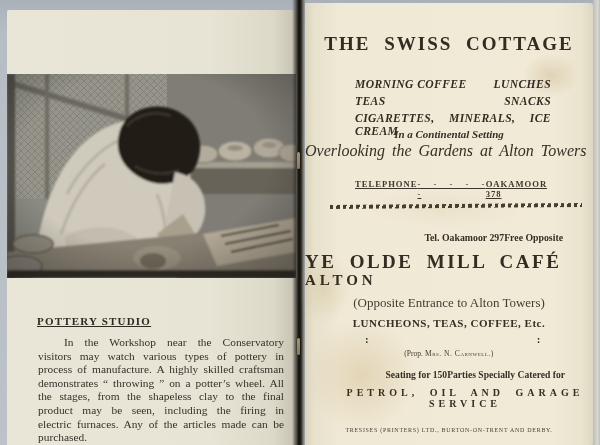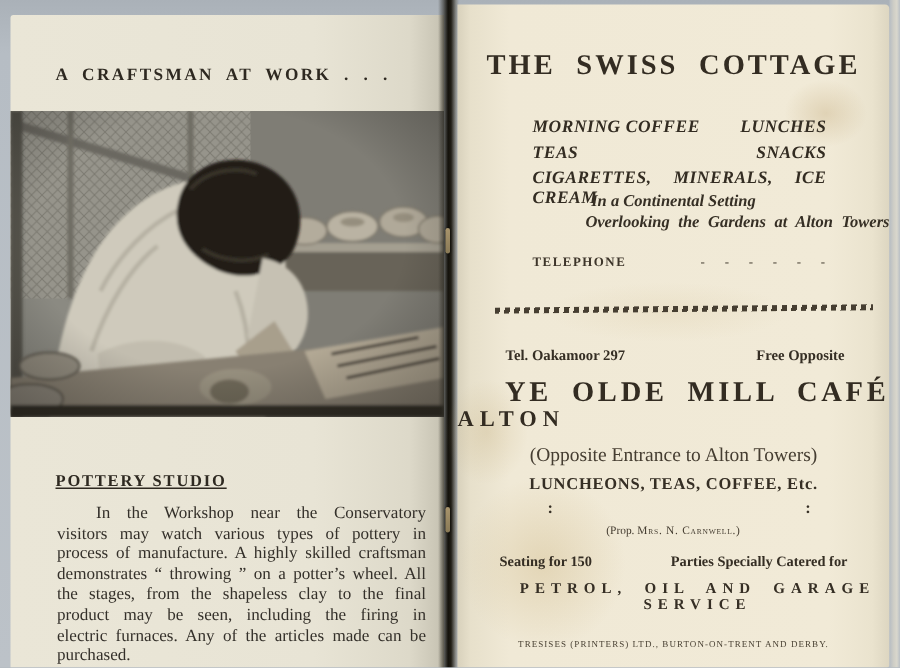--- a/index.html
+++ b/index.html
@@ -76,78 +76,77 @@
     position:absolute;left:0;top:55px;width:100%;text-align:center;
     font-size:8.2px;color:#453d31;
   }
   .sc-prop .name{font-variant:small-caps;letter-spacing:.5px;}
   .menu{position:absolute;left:50px;top:75px;width:196px;
     font-weight:bold;font-style:italic;font-size:11.6px;color:#332c22;letter-spacing:.4px;}
   .menu-row{display:flex;justify-content:space-between;margin-bottom:4.2px;gap:15px;}
   .menu-line{text-align:justify;text-align-last:justify;word-spacing:4px;}
   .sc-tag1{position:absolute;left:0;top:125px;width:100%;text-align:center;
     font-style:italic;font-weight:bold;font-size:11px;color:#362f25;}
-  .sc-tag2{position:absolute;left:0;top:139px;width:100%;text-align:right;
-    font-style:italic;font-weight:bold;font-size:11px;color:#362f25;word-spacing:3px;}
+  .sc-tag2{position:absolute;left:0;top:139px;width:100%;text-align:left;
+    font-style:italic;font-weight:normal;font-size:16px;color:#362f25;word-spacing:3px;}
   .sc-tel{
-    position:absolute;left:50px;top:166px;width:196px;display:flex;
+    position:absolute;left:50px;top:176px;width:196px;display:flex;
     justify-content:space-between;align-items:flex-start;
-    font-size:8.6px;font-weight:bold;color:#3d352a;letter-spacing:1px;
+    font-size:8.6px;font-weight:bold;color:#3d352a;letter-spacing:1px;text-decoration:underline;
   }
   .sc-tel .dashes{word-spacing:9px;font-weight:normal;}
   .divider{
     position:absolute;left:25px;top:201px;width:252px;height:4px;
     background:repeating-linear-gradient(100deg,#463e31 0px,#463e31 3.5px,rgba(0,0,0,0) 3.5px,rgba(0,0,0,0) 6.5px);
     transform:rotate(-.5deg);
   }
   
   .mc-telrow{
     position:absolute;left:32px;top:229px;width:226px;display:flex;
-    justify-content:space-between;font-size:9.8px;font-weight:bold;color:#352e24;
+    justify-content:flex-end;font-size:9.8px;font-weight:bold;color:#352e24;
   }
   .mc-title{
-    position:absolute;left:0;top:248px;width:100%;margin:0;text-align:right;
+    position:absolute;left:0;top:248px;width:100%;margin:0;text-align:left;
     font-size:19px;font-weight:bold;color:#332c22;letter-spacing:2.5px;word-spacing:6px;
   }
   .mc-sub{
     position:absolute;left:0;top:269px;width:100%;margin:0;text-align:left;
     font-size:15px;font-weight:bold;color:#332c22;letter-spacing:4px;
   }
   .mc-note{position:absolute;left:0;top:292px;width:100%;text-align:center;
     font-size:13px;color:#453d31;}
   .mc-line1{position:absolute;left:0;top:314px;width:100%;text-align:center;
     font-size:11px;font-weight:bold;color:#352e24;letter-spacing:.5px;}
   .mc-sweets{
     position:absolute;left:60px;top:330px;width:176px;display:flex;
     justify-content:space-between;align-items:center;
     font-size:11px;font-weight:bold;color:#352e24;letter-spacing:.5px;
   }
   .mc-prop{position:absolute;left:0;top:346px;width:100%;text-align:center;
     font-size:7.6px;color:#453d31;}
   .mc-prop .name{font-variant:small-caps;letter-spacing:.5px;}
   .mc-seatrow{
     position:absolute;left:28px;top:366px;width:232px;display:flex;
-    justify-content:space-between;font-size:9.6px;font-weight:bold;color:#352e24;
+    justify-content:flex-end;font-size:9.6px;font-weight:bold;color:#352e24;
   }
   .mc-garage{
     position:absolute;left:0;top:384px;width:100%;text-align:center;
     font-size:10px;font-weight:bold;color:#352e24;letter-spacing:4px;word-spacing:5px;padding-left:16px;
   }
   .printer{
     position:absolute;left:0;top:424px;width:100%;text-align:center;
     font-size:6px;color:#4c4436;letter-spacing:.7px;
   }
 </style>
 </head>
 <body>
 
 <div class="scan">
 
   <div class="page-left">
-    <div class="left-heading">A CRAFTSMAN AT WORK . . .</div>
 
     <svg class="photo" viewBox="0 0 289 204" role="img" aria-label="Black and white photograph of a craftsman bending over a potter's wheel, with round pots on a shelf behind him">
       <defs>
         <pattern id="mesh" width="7" height="7" patternUnits="userSpaceOnUse">
           <rect width="7" height="7" fill="#96948b"></rect>
           <path d="M0 0L7 7M7 0L0 7" stroke="#7d7b72" stroke-width="0.7"></path>
         </pattern>
         <filter id="soft" x="-10%" y="-10%" width="120%" height="120%">
           <feGaussianBlur stdDeviation="0.9"></feGaussianBlur>
         </filter>
@@ -226,20 +225,21 @@
         <span>TEAS</span>
         <span>SNACKS</span>
       </div>
       <div class="menu-line">CIGARETTES, MINERALS, ICE CREAM</div>
     </div>
     <div class="sc-tag1">In a Continental Setting</div>
     <div class="sc-tag2">Overlooking the Gardens at Alton Towers</div>
     <div class="sc-tel">
       <span>TELEPHONE</span>
       <span class="dashes">- - - - - -</span>
+      <span>OAKAMOOR 378</span>
     </div>
 
     <div class="divider"></div>
 
     <div class="mc-telrow">
       <span>Tel. Oakamoor 297</span>
       <span>Free Opposite</span>
     </div>
     <h2 class="mc-title">YE OLDE MILL CAFÉ</h2>
     <h3 class="mc-sub">ALTON</h3>

